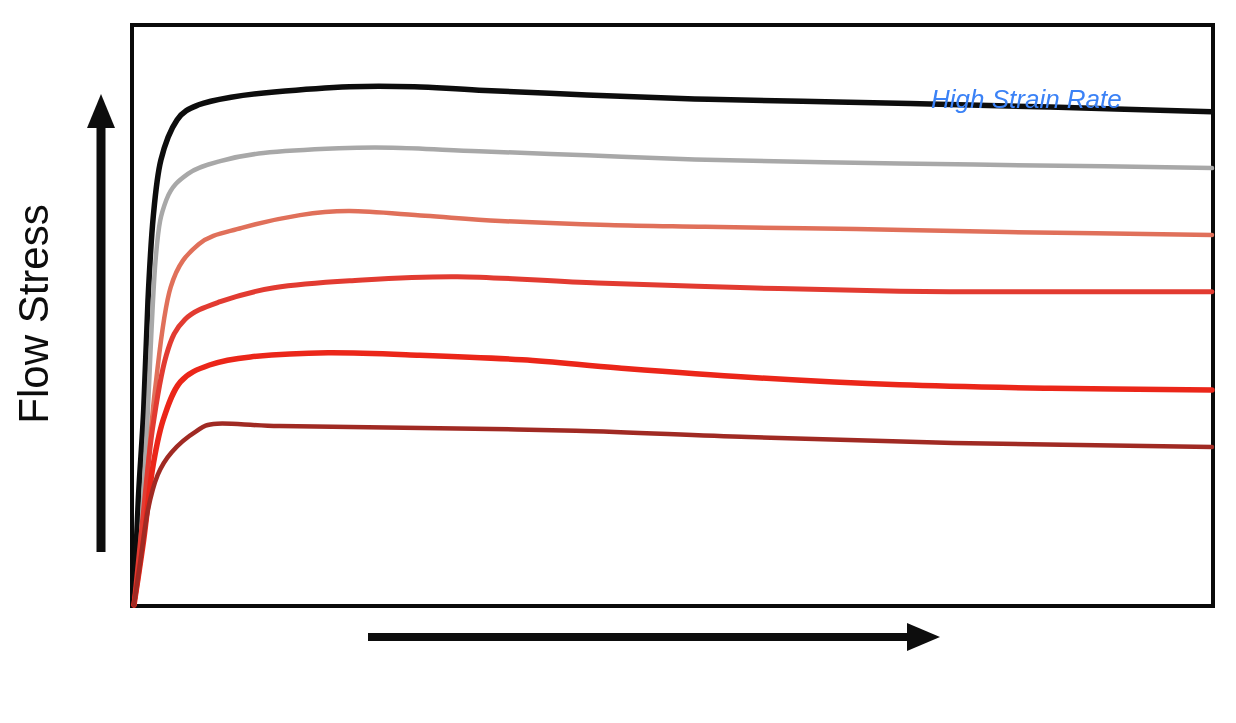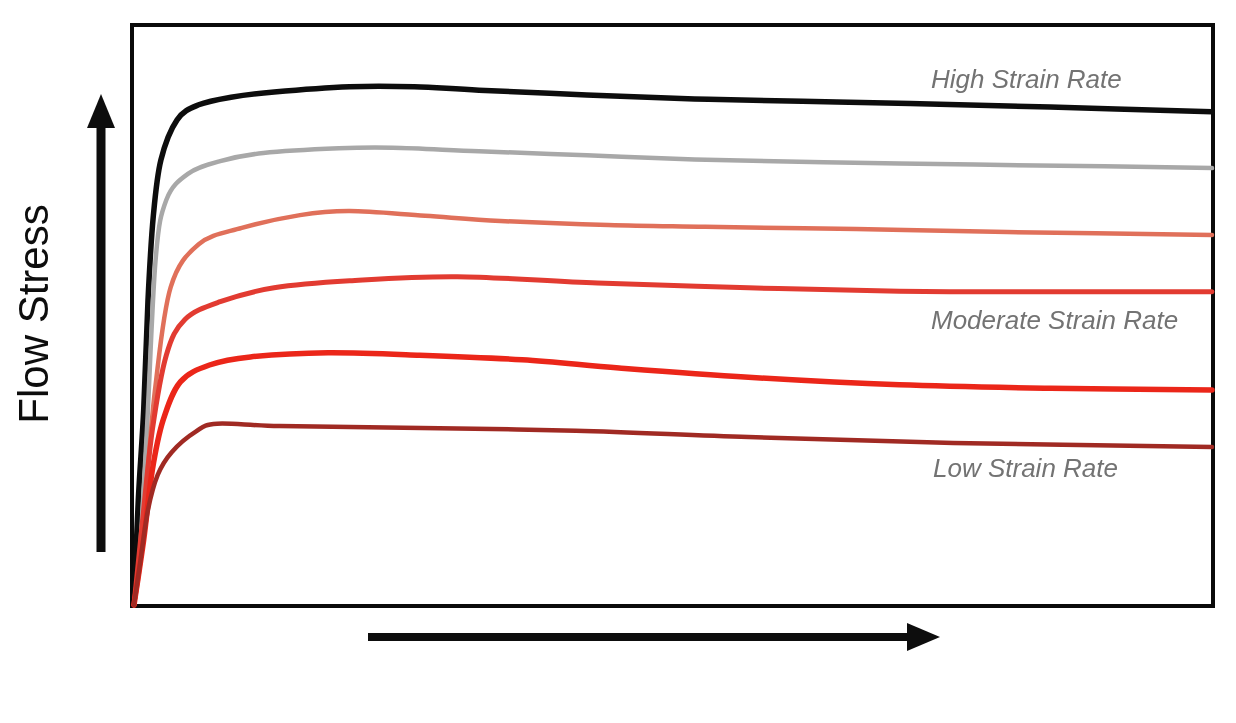--- a/index.html
+++ b/index.html
@@ -54,23 +54,24 @@
   }
   .xlabel {
     left: 552px;
     top: 663px;
     width: 240px;
   }
   .ann {
     position: absolute;
     font-size: 26px;
     font-style: italic;
-    color: #737373;
+    color: #3b82f6;
     white-space: nowrap;
     line-height: 31px;
+    margin-top: 20px;
   }
   .ann-high     { left: 931px; top: 64px;  }
   .ann-moderate { left: 931px; top: 305px; }
   .ann-low      { left: 933px; top: 453px; }
 </style>
 </head>
 <body>
 
 <div class="stage">
 
@@ -94,16 +95,14 @@
 
     <g>
       <line class="arrow-shaft-x" x1="368" y1="637" x2="910" y2="637"></line>
       <polygon class="arrow-head" points="940,637 907,623 907,651"></polygon>
     </g>
   </svg>
 
   <div class="axis-label ylabel">Flow Stress</div>
 
   <div class="ann ann-high">High Strain Rate</div>
-  <div class="ann ann-moderate">Moderate Strain Rate</div>
-  <div class="ann ann-low">Low Strain Rate</div>
 
 </div>
 
 </body></html>

